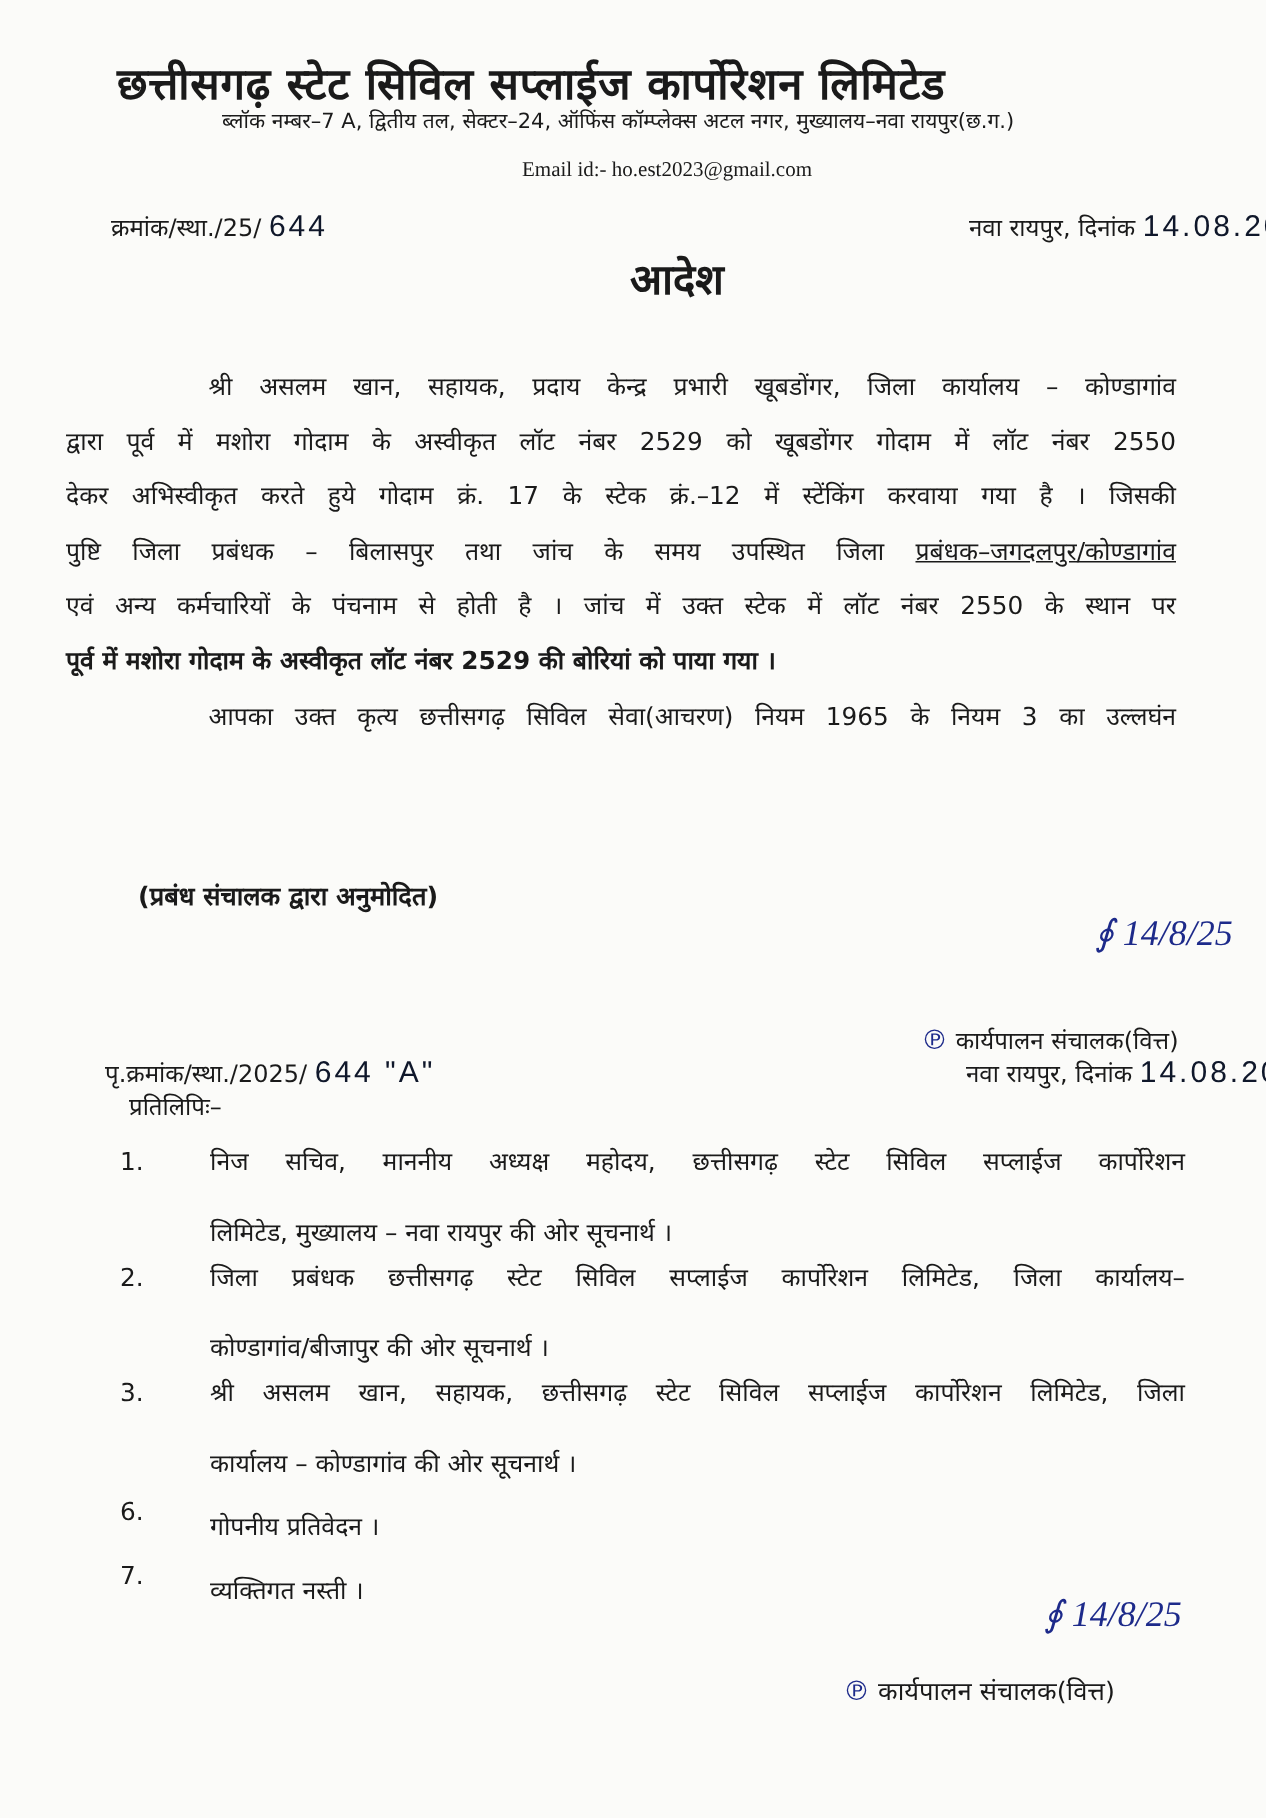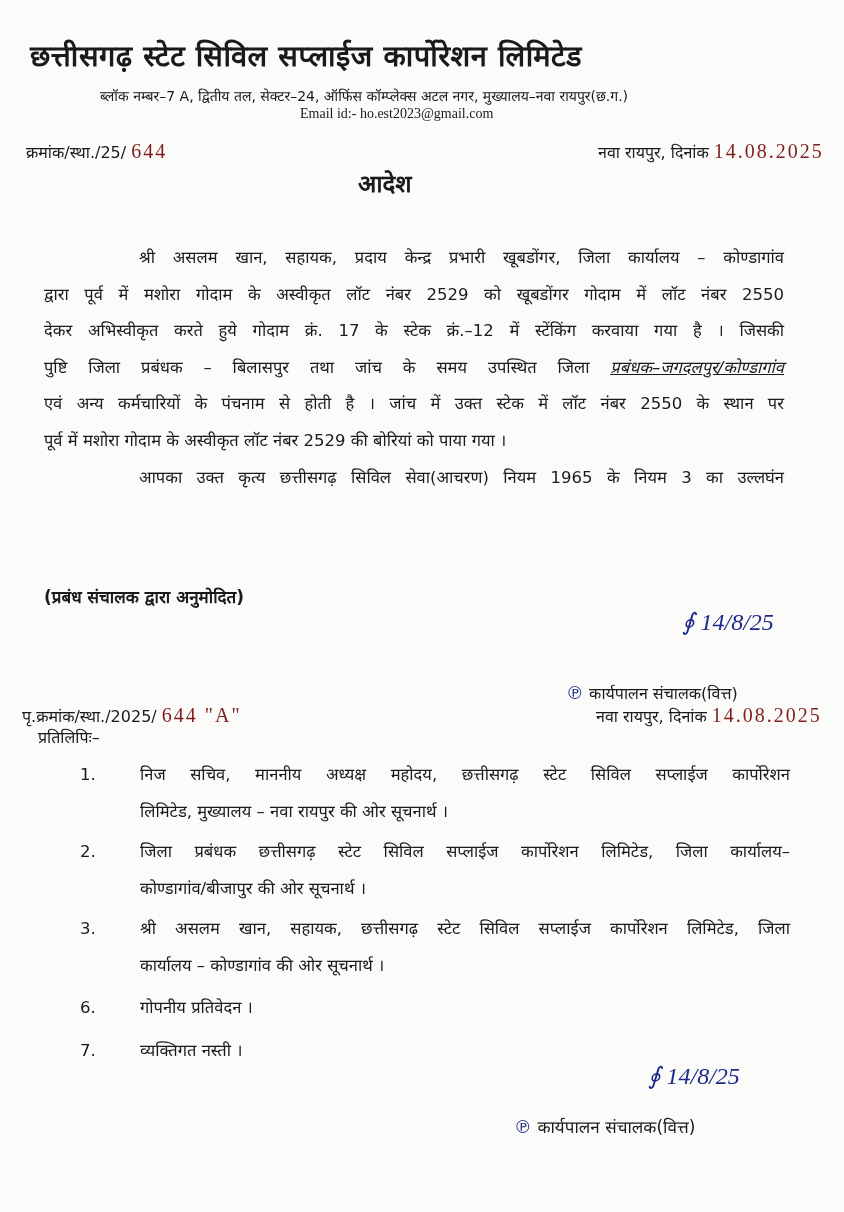--- a/index.html
+++ b/index.html
@@ -1,46 +1,46 @@
 <!DOCTYPE html>
 <html><head>
   <meta charset="utf-8">
   <style>
     html, body { margin: 0; padding: 0; }
     body {
       width: 844px; height: 1212px; background: #fbfbf9; position: relative; overflow: hidden;
       font-family: "DejaVu Sans", "Liberation Sans", sans-serif; color: #1a1a1a;
     }
-    .abs { position: absolute; white-space: nowrap; }
+    .abs { position: absolute; white-space: nowrap; margin-left: 48px; }
     .title { left: 30px; top: 35px; font-size: 29px; font-weight: bold; letter-spacing: 0.5px; }
-    .addr { left: 100px; top: 86px; font-size: 14px; text-align: center; }
+    .addr { left: 100px; top: 70px; font-size: 14px; text-align: center; }
     .email { left: 300px; top: 106px; font-size: 14px; font-family: "Liberation Serif", serif; }
     .email .addr-link { }
     .ref { left: 26px; top: 140px; font-size: 16px; }
-    .hw { font-family: Liberation Serif, serif; font-size: 20px; letter-spacing: 2px; color: #7f1d1d; }
+    .hw { font-family: Liberation Sans, sans-serif; font-size: 20px; letter-spacing: 2px; color: #0f172a; }
     .place-date { left: 598px; top: 140px; font-size: 16px; }
-    .heading { left: 358px; top: 166px; font-size: 24px; font-weight: bold; }
+    .heading { left: 372px; top: 166px; font-size: 28px; font-weight: bold; }
     .para { left: 44px; width: 740px; font-size: 16.5px; line-height: 36.5px; text-align: justify; white-space: normal; position: absolute; }
     .para .line { display: block; text-align: justify; text-align-last: justify; white-space: nowrap; }
-    .para .line.last { text-align-last: left; }
+    .para .line.last { text-align-last: left; font-weight: bold; }
     .indent { padding-left: 95px; }
-    .underline { text-decoration: underline; font-style: italic; }
+    .underline { text-decoration: underline; }
     .approved { left: 44px; top: 585px; font-size: 17px; font-weight: bold; }
     .sig1 { left: 682px; top: 608px; font-size: 24px; color: #1d2a8a; font-style: italic; font-family: "Liberation Serif", serif; }
     .sig-design1 { left: 566px; top: 682px; font-size: 16px; }
     .sig-place1 { left: 596px; top: 704px; font-size: 16px; }
     .sig-mark { color: #1d2a8a; font-size: 18px; }
     .ref2 { left: 22px; top: 704px; font-size: 16px; }
     .copy-label { left: 38px; top: 726px; font-size: 16px; }
     .list { position: absolute; left: 80px; width: 710px; }
     .list-item { position: absolute; left: 0; width: 710px; font-size: 16.5px; line-height: 36.5px; }
     .list-item .num { position: absolute; left: 0; top: 0; width: 40px; }
     .list-item .text { position: absolute; left: 60px; width: 650px; }
     .list-item .text .line { display: block; white-space: nowrap; text-align: justify; text-align-last: justify; }
-    .list-item .text .line.last { text-align-last: left; }
+    .list-item .text .line.last { text-align-last: left; margin-top: 10px; }
     .sig2 { left: 648px; top: 1062px; font-size: 24px; color: #1d2a8a; font-style: italic; font-family: "Liberation Serif", serif; }
     .sig-design2 { left: 514px; top: 1115px; font-size: 17px; }
   </style>
 </head>
 <body>
 
 <div class="abs title">छत्तीसगढ़ स्टेट सिविल सप्लाईज कार्पोरेशन लिमिटेड</div>
 <div class="abs addr">ब्लॉक नम्बर–7 A, द्वितीय तल, सेक्टर–24, ऑफिंस कॉम्प्लेक्स अटल नगर, मुख्यालय–नवा रायपुर(छ.ग.)</div>
 <div class="abs email">
   <span>Email id:-</span>

